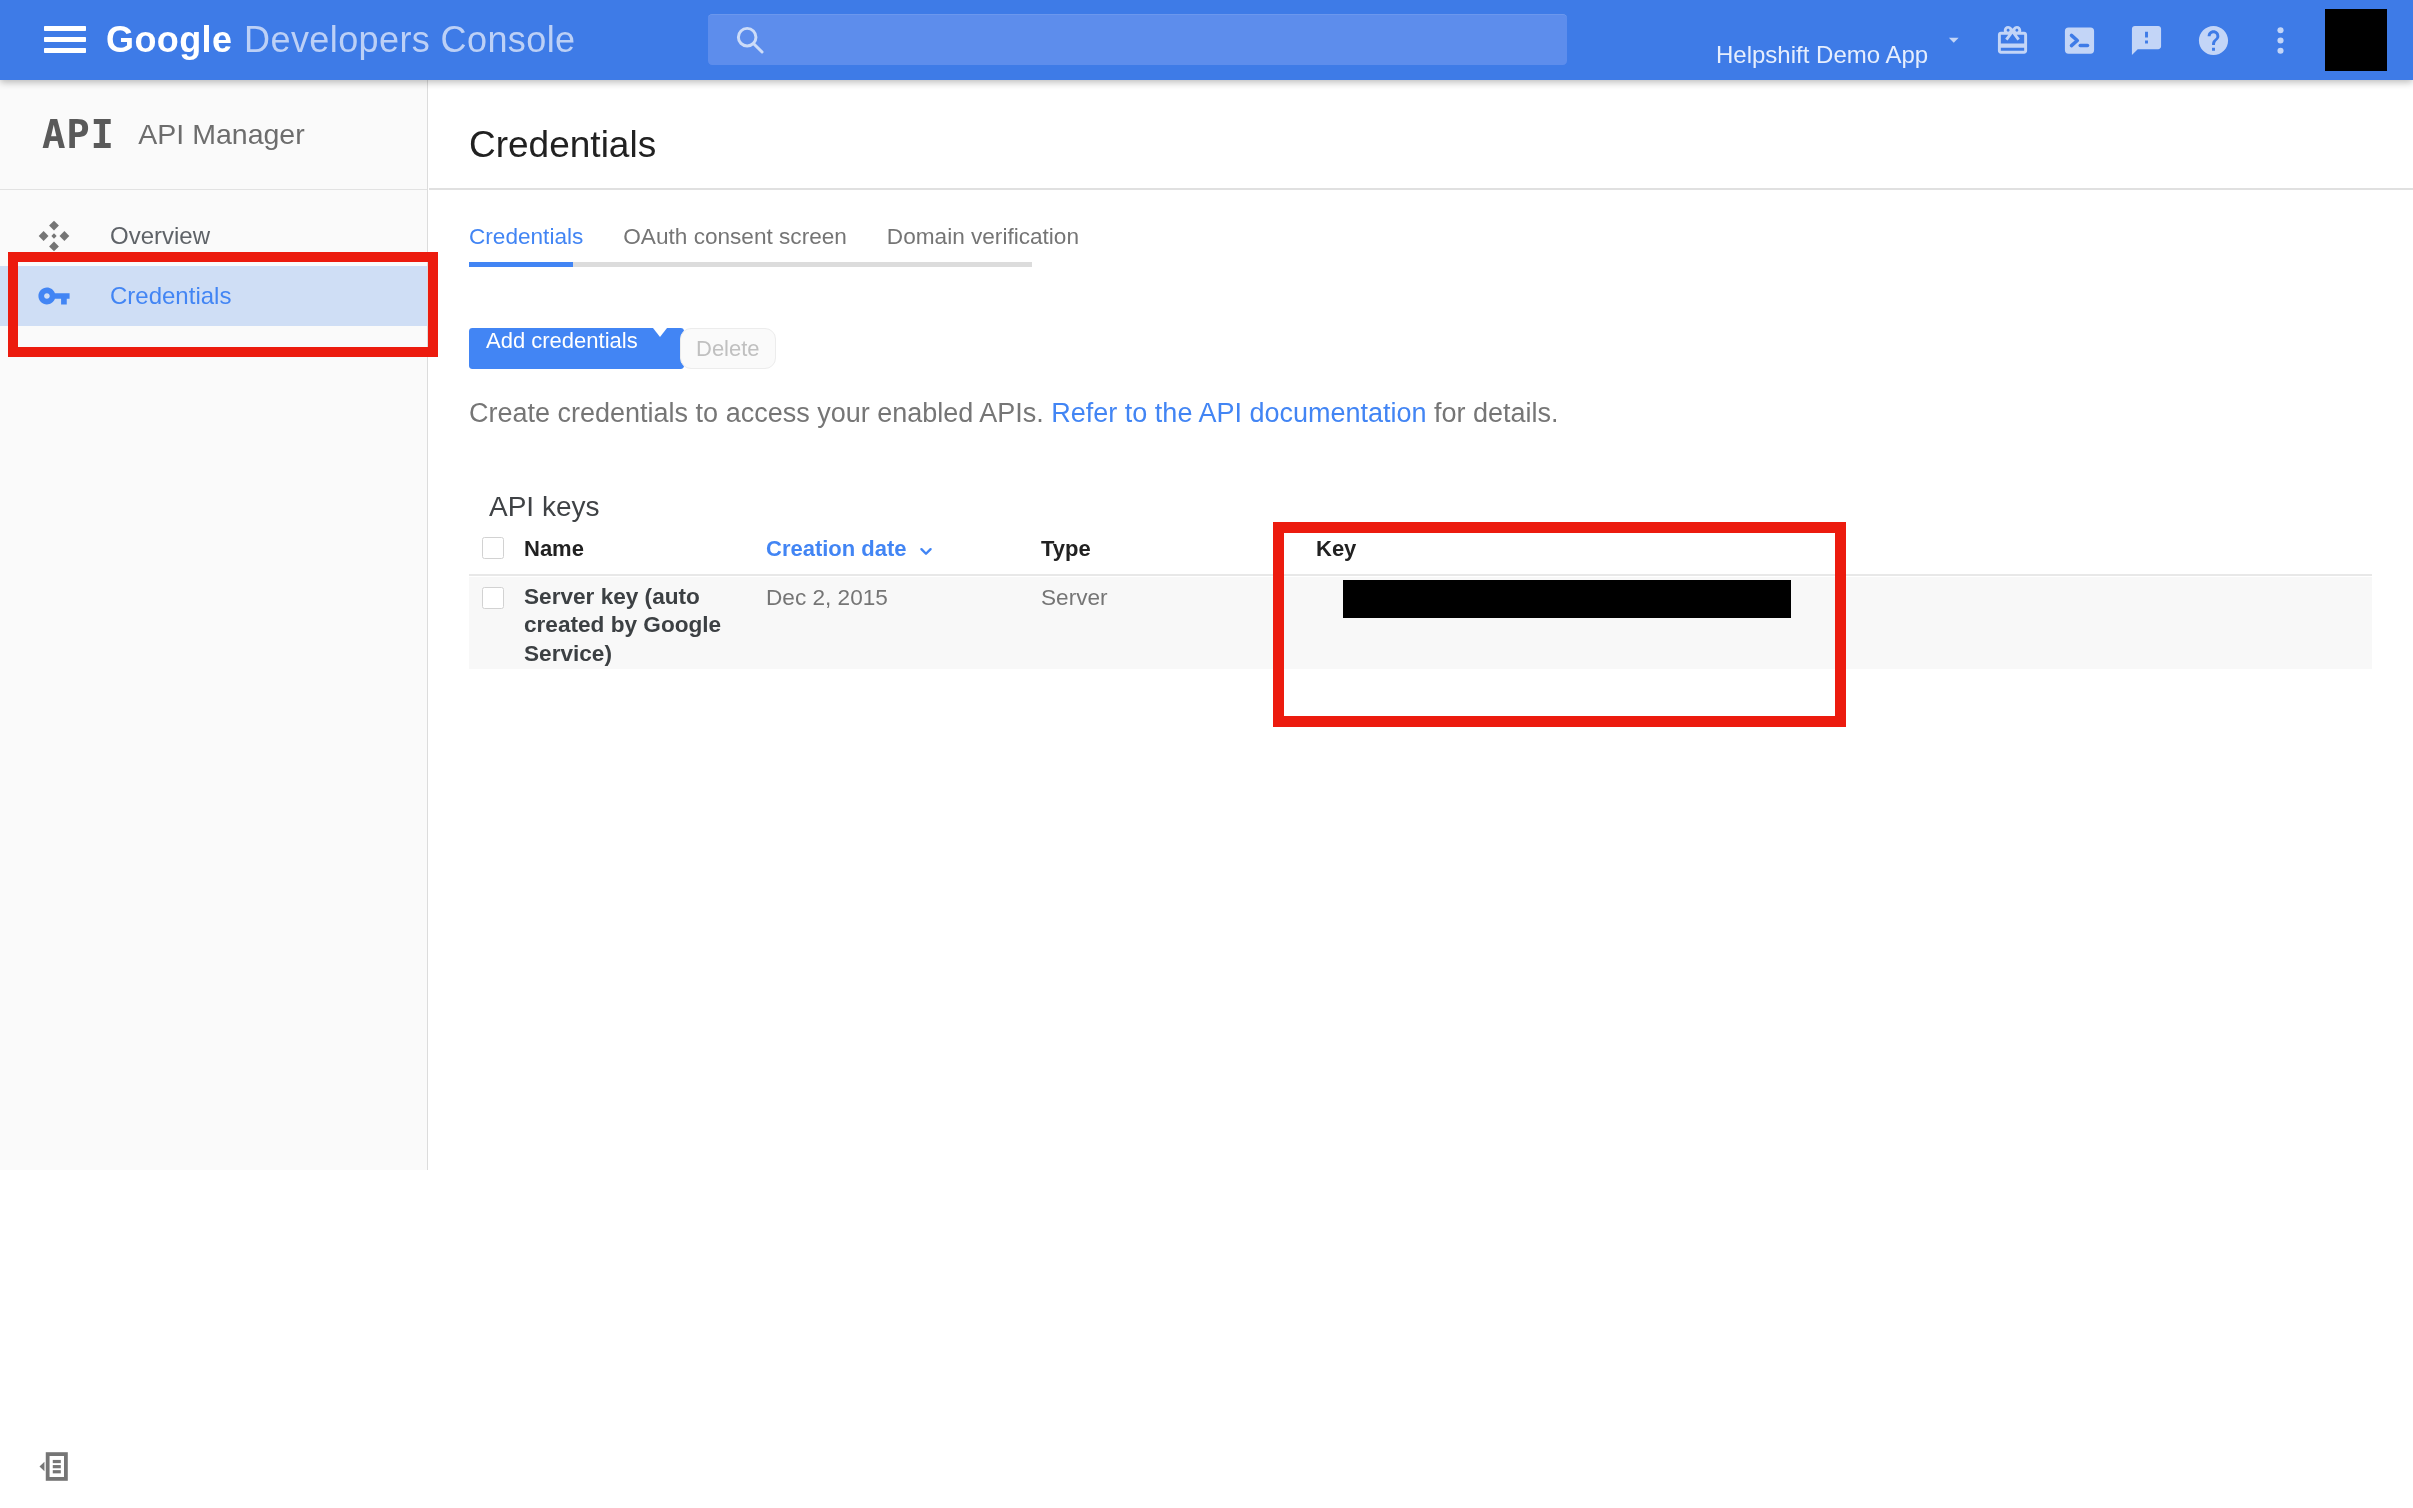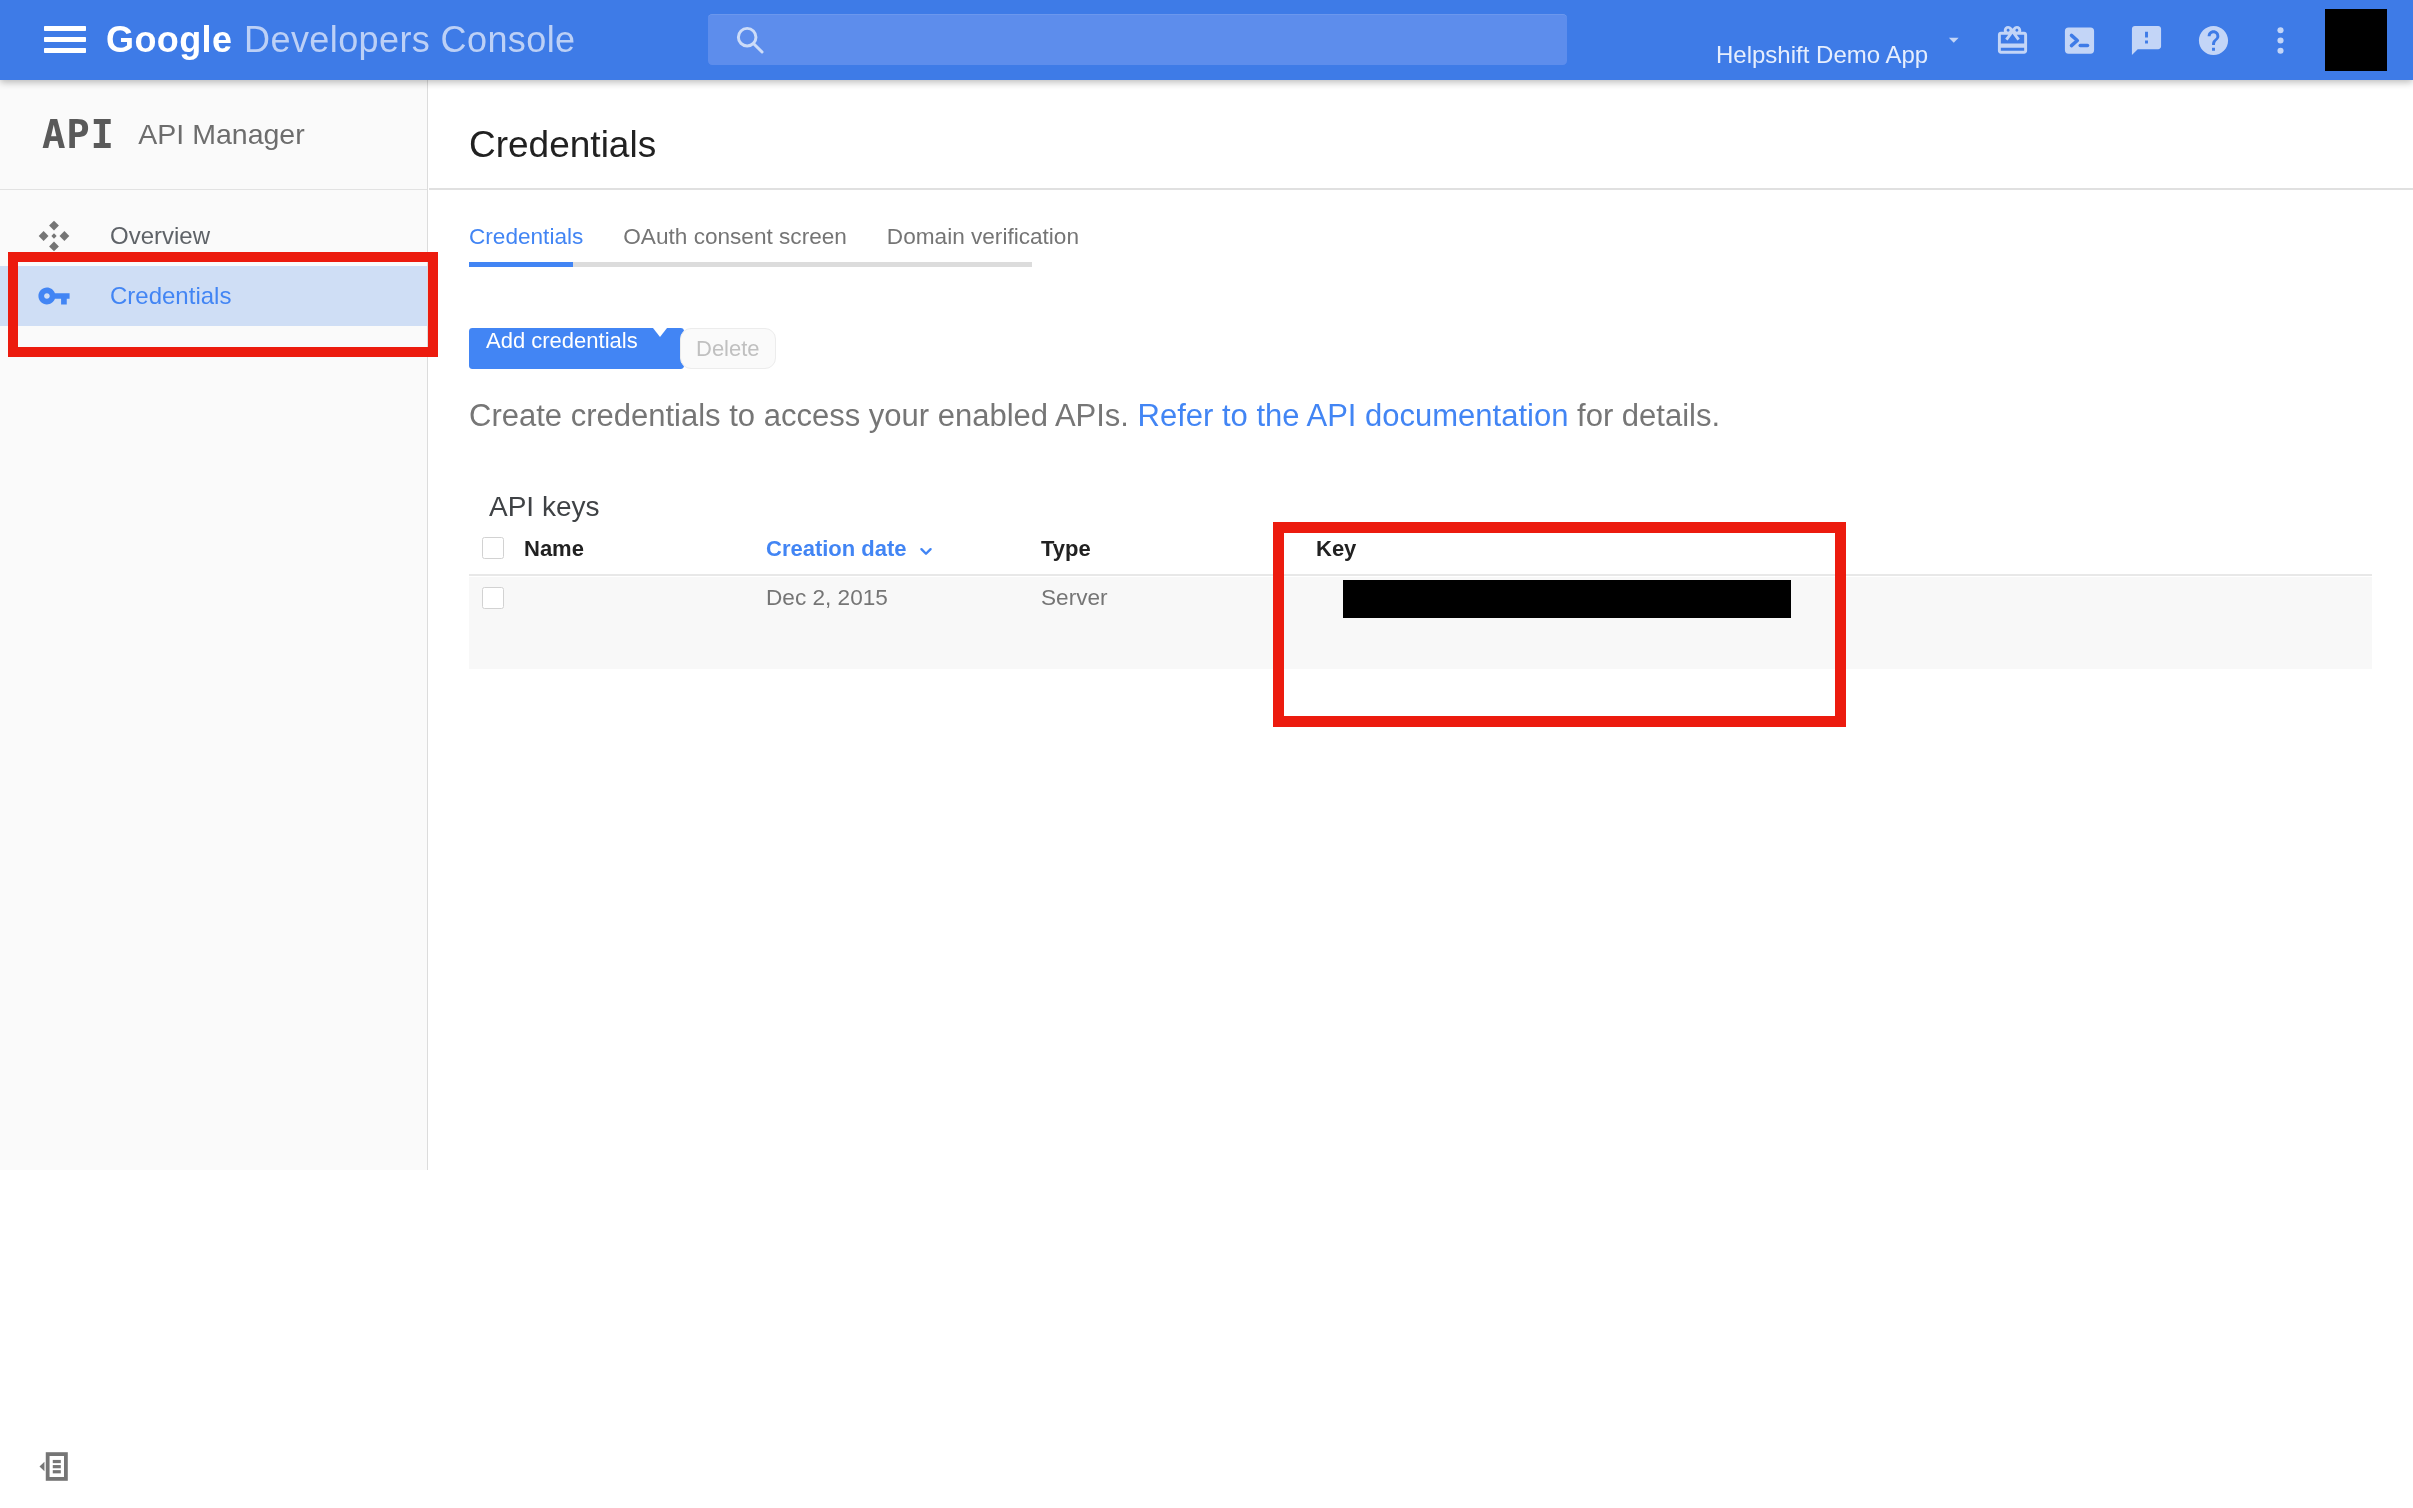--- a/index.html
+++ b/index.html
@@ -56,21 +56,21 @@
   .tab.active{color:#4285f4;}
   .tab-track{position:absolute;left:40px;top:182px;width:563px;height:5px;background:#dcdcdc;}
   .tab-track .active-seg{position:absolute;left:0;top:0;width:104px;height:5px;background:#4285f4;}
   .btn-add{position:absolute;left:40px;top:248px;height:41px;background:#4285f4;border:none;border-radius:3.4px;
            color:#ffffff;font-size:22px;font-family:inherit;display:flex;
            padding:0 17px;cursor:pointer;}
   .btn-add .caret{width:0;height:0;border-left:7.5px solid transparent;border-right:7.5px solid transparent;
                   border-top:9.2px solid #ffffff;margin-left:15px;}
   .btn-delete{position:absolute;left:251px;top:248px;height:41px;background:#fafafa;border:1.7px solid #ececec;
               border-radius:11px;color:#c0c0c0;font-size:22px;font-family:inherit;padding:0 15px;cursor:default;}
-  .desc{position:absolute;left:40px;top:318px;font-size:31px;color:#767676;white-space:nowrap;}
+  .desc{position:absolute;left:40px;top:318px;font-size:27px;color:#767676;white-space:nowrap;}
   .desc a{color:#4285f4;text-decoration:none;cursor:pointer;}
   .section-heading{position:absolute;left:40px;top:411px;font-size:28px;color:#3f4245;font-weight:400;margin-left:20px;}
   
   .thead{position:absolute;left:40px;top:454px;width:1903px;height:34px;}
   .checkbox{position:absolute;width:20px;height:20px;background:#ffffff;border:1.7px solid #d2d2d2;
             border-radius:2.5px;cursor:pointer;}
   .thead .checkbox{left:12.6px;top:3.4px;}
   .th{position:absolute;top:1.7px;font-size:22px;font-weight:700;color:#212121;white-space:nowrap;}
   .th-name{left:55px;}
   .th-date{left:297px;color:#4285f4;cursor:pointer;display:flex;align-items:flex-end;}
@@ -222,20 +222,21 @@
           <path d="M7 10l5 5 5-5" stroke-linecap="round" stroke-linejoin="round"></path>
         </svg>
       </div>
       <div class="th th-type">Type</div>
       <div class="th th-key">Key</div>
     </div>
     <div class="table-divider"></div>
 
     <div class="trow">
       <div class="checkbox"></div>
+      <div class="cell-name">Server key (auto created by Google Service)</div>
       <div class="cell-date">Dec 2, 2015</div>
       <div class="cell-type">Server</div>
       <div class="redacted-key"></div>
     </div>
   </div>
 
   <div class="annot annot-sidebar"></div>
   <div class="annot annot-key"></div>
 
 </div>

